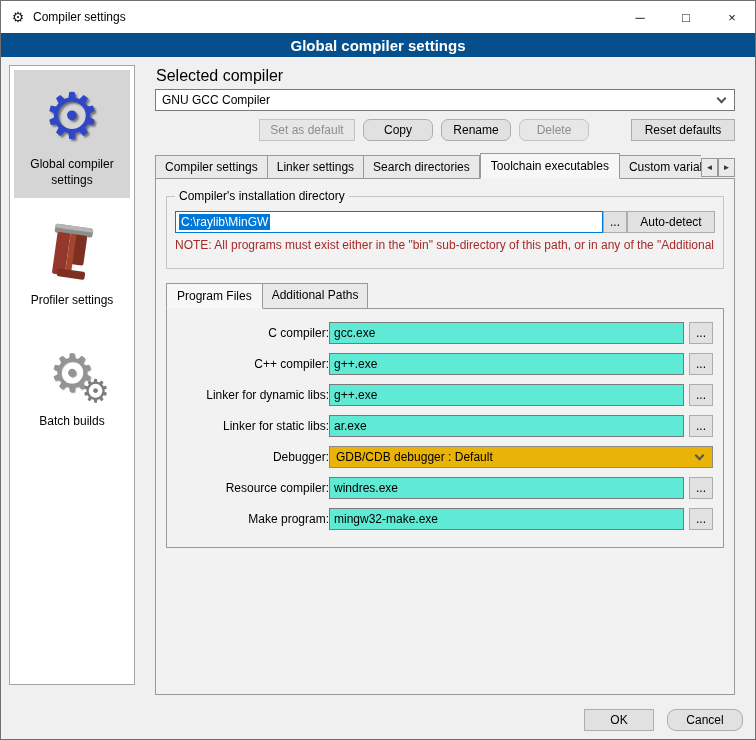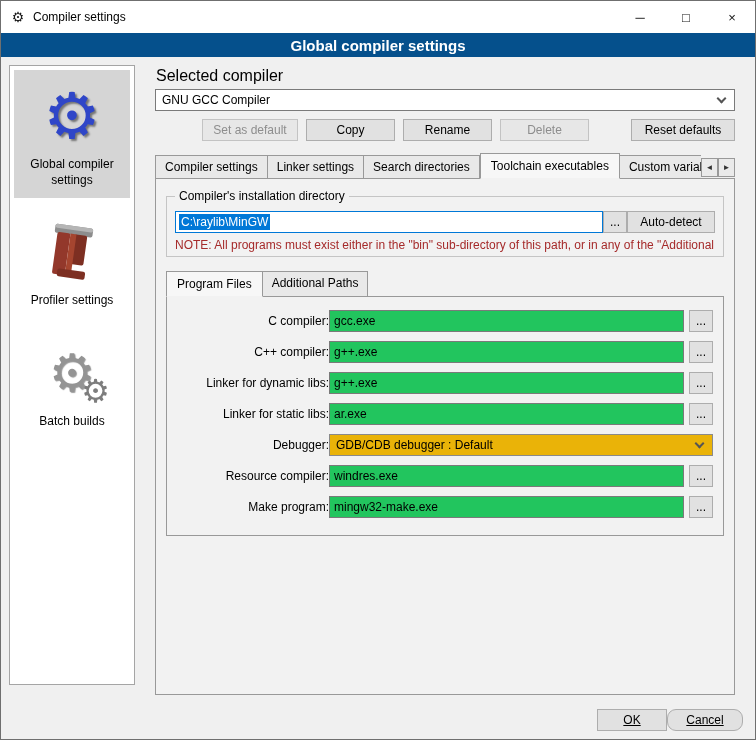--- a/index.html
+++ b/index.html
@@ -32,54 +32,54 @@
   
   .main{flex:1;display:flex;flex-direction:column;padding:0 12px 0 10px;min-width:0;}
   .section-label{font-size:16px;color:#000;margin:2px 0 4px 1px;}
   .combo{height:22px;border:1px solid #7a7a7a;background:#fff;display:flex;align-items:center;padding:0 24px 0 6px;font-size:12px;position:relative;color:#000;}
   .combo .chev{width:7px;height:7px;border-right:2px solid #555;border-bottom:2px solid #555;transform:rotate(45deg);position:absolute;right:9px;top:5px;}
   .combo.gray{background:#eab308;border-color:#8a8a8a;}
 
   .btn{height:22px;background:#e1e1e1;border:1px solid #adadad;font-size:12px;padding:0 10px;font-family:inherit;color:#000;}
   .btn.disabled{color:#8d8d8d;background:#e7e7e7;border-color:#c3c3c3;}
   .action-row{display:flex;justify-content:flex-end;gap:8px;margin-top:8px;}
-  .w96{width:96px;padding:0;} .w75{width:89px;padding:0;} .w104{width:104px;padding:0;margin-left:34px;}
+  .w96{width:96px;padding:0;} .w75{width:70px;padding:0;border-radius:7px;} .w104{width:104px;padding:0;margin-left:34px;}
 
   
   .tabs-row{display:flex;align-items:flex-end;margin-top:12px;margin-bottom:-1px;position:relative;z-index:2;}
   .tabs-strip{display:flex;overflow:hidden;flex:1;align-items:flex-end;}
   .tab{flex:0 0 auto;font-size:12px;padding:4px 9px;border:1px solid #999;border-left:none;background:#e9e9e9;white-space:nowrap;color:#000;border-bottom:1px solid #999;}
   .tab:first-child{border-left:1px solid #999;}
   .tab.active{background:#f7f7f7;padding:5px 10px;border-bottom-color:#f2f2f2;border-left:1px solid #999;}
   .tab-arrows{display:flex;gap:0;flex:0 0 auto;margin-bottom:2px;}
   .tab-arrow{width:17px;height:19px;border:1px solid #999;background:#eaeaea;font-size:8px;display:flex;align-items:center;justify-content:center;padding:0;font-family:inherit;color:#333;}
 
   
   .tab-page{flex:1;border:1px solid #999;background:#f2f2f2;padding:10px 10px 8px;display:flex;flex-direction:column;min-height:0;}
 
-  .groupbox{position:relative;border:1px solid #c5c5c5;margin-top:7px;padding:14px 8px 4px;}
+  .groupbox{position:relative;border:1px solid #c5c5c5;margin-top:7px;padding:14px 8px 16px;}
   .groupbox-legend{position:absolute;top:-8px;left:8px;background:#f2f2f2;padding:0 4px;font-size:12px;color:#000;}
   .install-row{display:flex;align-items:center;}
   .path-input{flex:1;height:22px;border:1px solid #0078d7;background:#fff;display:flex;align-items:center;padding:0 3px;font-size:12px;overflow:hidden;}
   .path-input .sel{background:#0078d7;color:#fff;padding:1px 2px;white-space:nowrap;}
   .mini-btn{width:24px;height:22px;padding:0;}
   .autodetect{width:88px;padding:0;}
   .note{margin-top:5px;font-size:12px;color:#a52a2a;white-space:nowrap;overflow:hidden;}
 
   
   .subtabs-row{display:flex;margin-top:14px;margin-bottom:-1px;position:relative;z-index:2;}
   .fields-panel{border:1px solid #999;padding:13px 10px 8px;background:#f2f2f2;}
   .field-row{display:flex;align-items:center;margin-bottom:9px;}
   .field-label{width:152px;flex:0 0 auto;font-size:12px;color:#000;text-align:right;}
-  .text-input{flex:1;height:22px;border:1px solid #7a7a7a;font-size:12px;padding:0 4px;font-family:inherit;background:#22c55e;color:#000;min-width:0;}
+  .text-input{flex:1;height:22px;border:1px solid #7a7a7a;font-size:12px;padding:0 4px;font-family:inherit;background:#5eead4;color:#000;min-width:0;}
   .browse{width:24px;height:22px;padding:0;margin-left:5px;flex:0 0 auto;}
   .field-row .combo{flex:1;}
 
   
-  .footer{height:38px;display:flex;align-items:center;justify-content:flex-end;padding:0 12px;flex:0 0 auto;text-decoration:underline;}
+  .footer{height:38px;display:flex;align-items:center;justify-content:flex-end;gap:13px;padding:0 12px;flex:0 0 auto;}
   .ok{width:70px;padding:0;} .cancel{width:76px;padding:0;border-radius:9px;}
 </style>
 </head>
 <body>
 
 <div class="window">
 
   <div class="titlebar">
     <span class="app-icon">⚙</span>
     <span class="title-text">Compiler settings</span>

